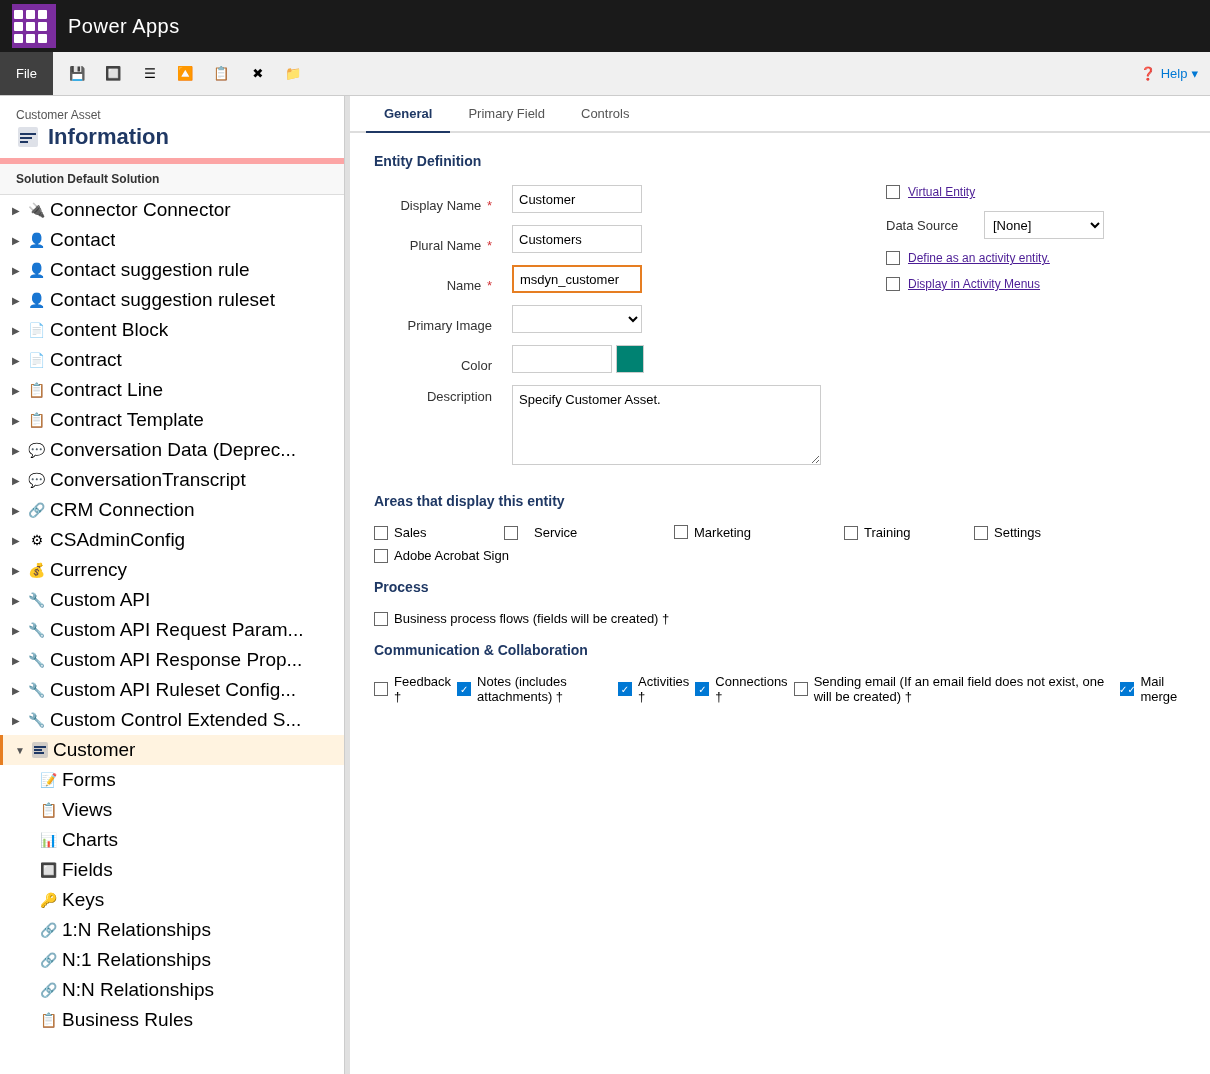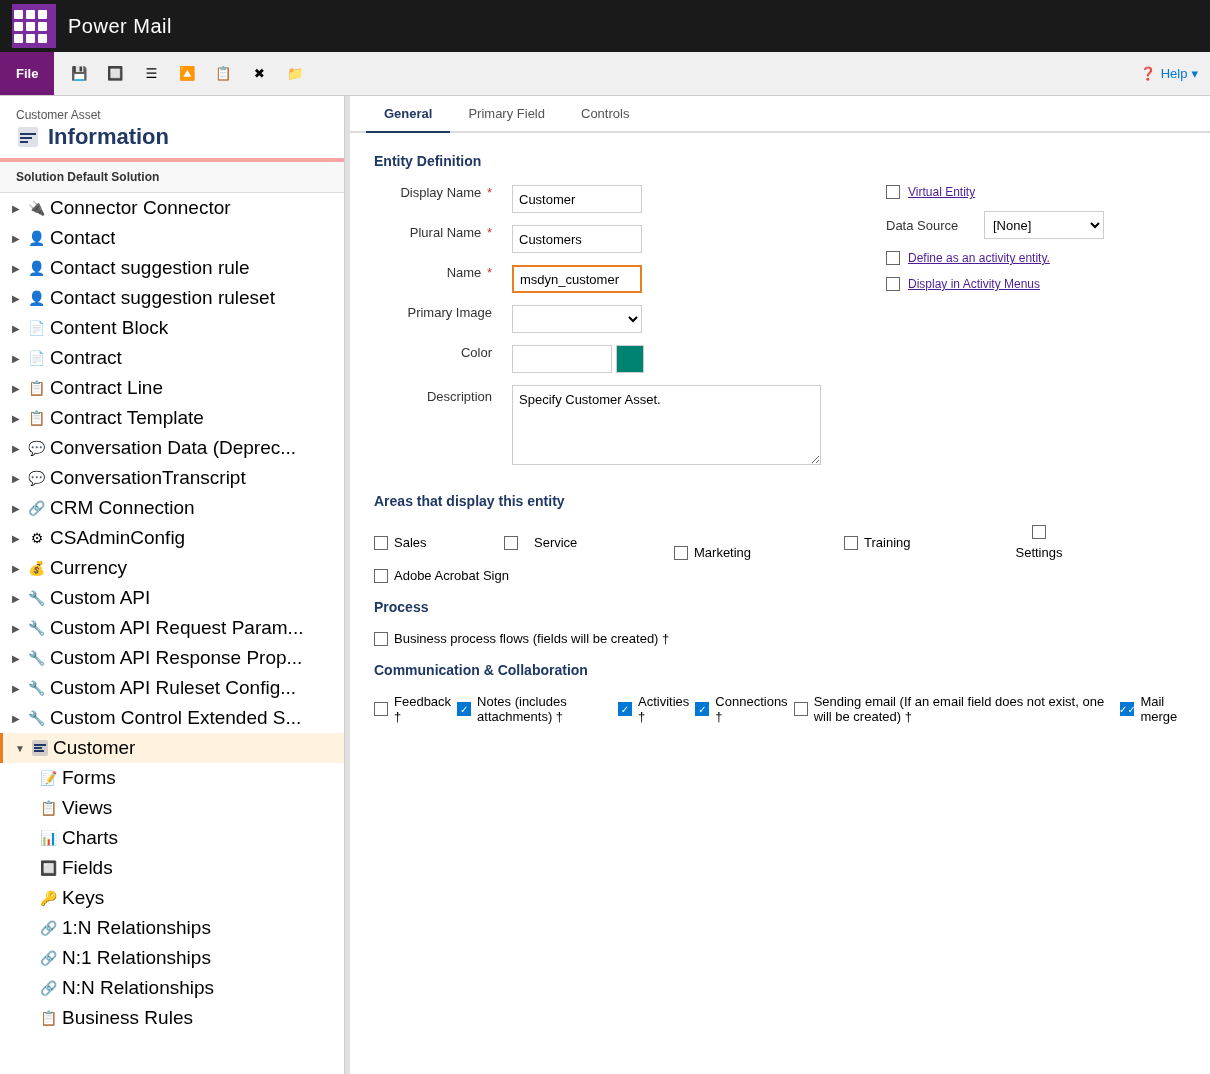--- a/index.html
+++ b/index.html
@@ -7,52 +7,52 @@
 
     
     .top-bar { background: #1a1a1a; height: 52px; display: flex; align-items: center; padding: 0 12px; gap: 12px; }
     .top-bar-grid { display: grid; grid-template-columns: 9px 9px 9px; grid-template-rows: 9px 9px 9px; gap: 3px; margin-right: 8px; }
     .top-bar-grid span { background: #fff; display: block; border-radius: 1px; }
     .top-bar-logo-box { width: 44px; height: 44px; background: #7b2d9e; display: flex; align-items: center; justify-content: center; flex-shrink: 0; }
     .top-bar-title { color: #fff; font-size: 20px; font-weight: 300; letter-spacing: 0.5px; }
 
     
     .file-bar { background: #f0f0f0; height: 44px; display: flex; align-items: center; border-bottom: 1px solid #ccc; }
-    .file-btn { background: #701a75; color: #fff; font-size: 13px; font-weight: 700; padding: 0 16px; height: 100%; display: flex; align-items: center; cursor: pointer; }
+    .file-btn { background: #404040; color: #fff; font-size: 13px; font-weight: 400; padding: 0 16px; height: 100%; display: flex; align-items: center; cursor: pointer; }
     .toolbar { display: flex; align-items: center; gap: 2px; padding: 0 8px; flex: 1; }
     .toolbar-btn { width: 34px; height: 34px; display: flex; align-items: center; justify-content: center; cursor: pointer; border: 1px solid transparent; background: none; }
     .help-area { margin-left: auto; margin-right: 12px; display: flex; align-items: center; gap: 4px; color: #0078d4; cursor: pointer; }
 
     
     .main-layout { display: flex; height: calc(1074px - 52px - 44px); }
 
     
     .left-panel { width: 345px; flex-shrink: 0; border-right: 1px solid #ccc; display: flex; flex-direction: column; overflow: hidden; }
-    .entity-header { padding: 12px 16px 8px 16px; border-bottom: 4px solid #fca5a5; }
+    .entity-header { padding: 12px 16px 8px 16px; border-bottom: 6px solid #fca5a5; }
     .entity-header-sub { color: #555; font-size: 12px; margin-bottom: 2px; }
     .entity-header-title { font-size: 22px; font-weight: 600; color: #1f3864; display: flex; align-items: center; gap: 8px; }
     .solution-label { padding: 8px 16px; font-size: 12px; font-weight: 700; color: #333; background: #f8f8f8; border-bottom: 1px solid #ddd; }
     .tree-container { flex: 1; overflow-y: auto; overflow-x: hidden; }
     .tree-item { display: flex; align-items: center; padding: 4px 8px 4px 12px; cursor: pointer; gap: 4px; white-space: nowrap; overflow: hidden; }
     .tree-item.active { background: #fff3e0; border-left: 3px solid #e67e22; }
     .tree-item .expand-icon { width: 12px; font-size: 10px; color: #555; flex-shrink: 0; }
     .tree-item .item-icon { width: 18px; height: 18px; flex-shrink: 0; display: flex; align-items: center; justify-content: center; font-size: 14px; }
     .tree-item .item-label { font-size: 19px; overflow: hidden; text-overflow: ellipsis; }
 
     
     .right-panel { flex: 1; display: flex; flex-direction: column; overflow: hidden; }
     .tabs-bar { display: flex; border-bottom: 2px solid #ddd; background: #fff; padding: 0 16px; align-items: flex-end; }
     .tab { padding: 10px 18px; cursor: pointer; font-size: 13px; color: #555; border-bottom: 2px solid transparent; margin-bottom: -2px; }
     .tab.active { color: #1f3864; border-bottom: 2px solid #1f3864; font-weight: 600; }
 
     .content-area { flex: 1; overflow-y: auto; padding: 20px 24px; }
 
     .section-title { font-size: 14px; font-weight: 700; color: #1f3864; margin-bottom: 16px; }
 
-    .form-row { display: flex; align-items: flex-start; margin-bottom: 12px; gap: 8px; }
+    .form-row { display: flex; align-items: flex-end; margin-bottom: 12px; gap: 8px; }
     .form-label { width: 130px; flex-shrink: 0; color: #333; font-size: 13px; text-align: right; padding-right: 12px; }
     .required-star { color: #d13438; margin-left: 2px; }
     .form-input { width: 130px; height: 28px; border: 1px solid #ccc; padding: 2px 6px; font-size: 13px; outline: none; }
     .form-input.highlighted { border: 2px solid #e67e22; }
     .form-select { width: 130px; height: 28px; border: 1px solid #ccc; padding: 2px 4px; font-size: 13px; background: #fff; }
     .form-select-right { width: 120px; height: 28px; border: 1px solid #ccc; padding: 2px 4px; font-size: 13px; background: #fff; }
     .color-row { display: flex; align-items: center; gap: 4px; }
     .color-input { width: 100px; height: 28px; border: 1px solid #ccc; padding: 2px 6px; font-size: 13px; }
     .color-swatch { width: 28px; height: 28px; background: #008272; border: 1px solid #ccc; }
     .right-col-row { display: flex; align-items: center; gap: 8px; }
@@ -87,21 +87,21 @@
         <span></span>
         <span></span>
       <span></span>
         <span></span>
         <span></span>
       <span></span>
         <span></span>
         <span></span>
     </div>
   </div>
-  <span class="top-bar-title">Power Mail</span>
+  <span class="top-bar-title">Power Apps</span>
 </div>
 
 <div class="file-bar">
   <div class="file-btn">File</div>
   <div class="toolbar">
     <button class="toolbar-btn" title="Save">💾</button>
     <button class="toolbar-btn" title="Publish">🔲</button>
     <button class="toolbar-btn" title="List">☰</button>
     <button class="toolbar-btn" title="Upload">🔼</button>
     <button class="toolbar-btn" title="Grid">📋</button>
@@ -371,29 +371,29 @@
         <div class="section-title">Areas that display this entity</div>
         <div style="display: flex; flex-wrap: wrap; gap: 8px 0;">
           <div style="width: 130px; display:flex; align-items:center; gap:6px;">
             <div class="cb"></div>
             <span>Sales</span>
           </div>
           <div style="width: 170px; display:flex; align-items:center; gap:16px;">
             <div class="cb"></div>
             <span>Service</span>
           </div>
-          <div style="width: 170px; display:flex; align-items:flex-end; gap:6px;">
+          <div style="width: 170px; display:flex; align-items:flex-start; gap:6px;">
             <div class="cb"></div>
             <span>Marketing</span>
           </div>
           <div style="width: 130px; display:flex; align-items:center; gap:6px;">
             <div class="cb"></div>
             <span>Training</span>
           </div>
-          <div style="width: 130px; display:flex; align-items:center; gap:6px;flex-direction:column;">
+          <div style="width: 130px; display:flex; align-items:center; gap:6px;">
             <div class="cb"></div>
             <span>Settings</span>
           </div>
           <div style="width: 170px; display:flex; align-items:center; gap:6px;">
             <div class="cb"></div>
             <span>Adobe Acrobat Sign</span>
           </div>
         </div>
       </div>
 

